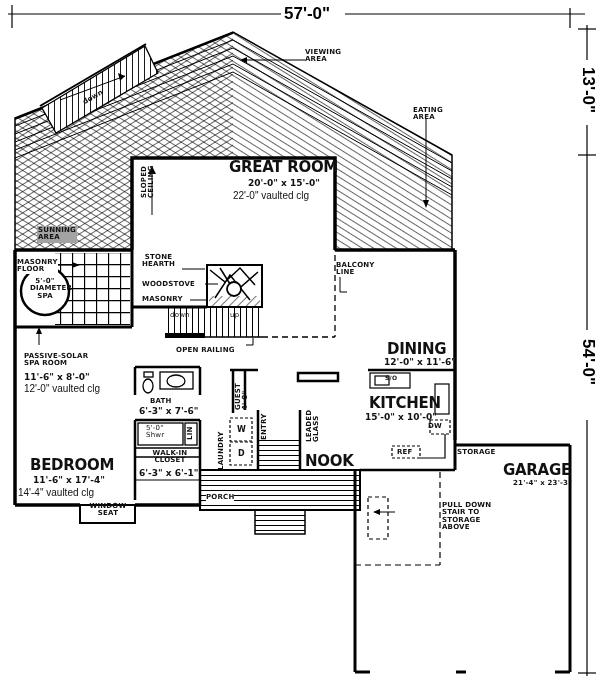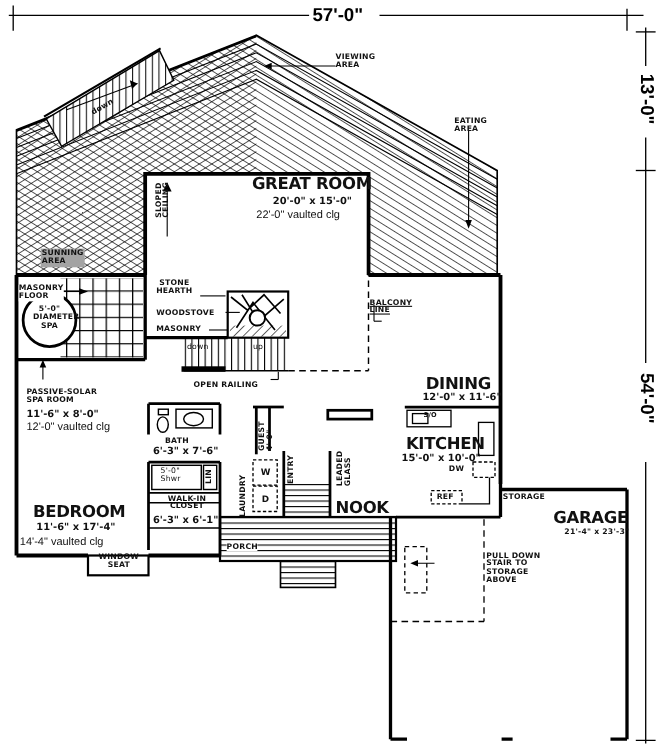--- a/index.html
+++ b/index.html
@@ -232,21 +232,21 @@
   </div>
 <div class="lbl xs" style="left:142px;top:254px;text-align:center;">
     <div>STONE</div>
     <div>HEARTH</div>
   </div>
 <div class="lbl xs" style="left:142px;top:281px;">WOODSTOVE</div>
 <div class="lbl xs" style="left:142px;top:296px;">MASONRY</div>
 <div class="lbl xs" style="left:170px;top:312px;font-weight:normal;">down</div>
 <div class="lbl xs" style="left:230px;top:312px;font-weight:normal;">up</div>
 <div class="lbl xs" style="left:176px;top:347px;">OPEN RAILING</div>
-<div class="lbl xs" style="left:336px;top:272px;text-decoration:underline;">
+<div class="lbl xs" style="left:336px;top:262px;">
     <div>BALCONY</div>
     <div>LINE</div>
   </div>
 
 <div class="lbl xs" style="left:17px;top:259px;background:#fff;">
     <div>MASONRY</div>
     <div>FLOOR</div>
   </div>
 <div class="lbl xs c" style="left:30px;top:278px;width:30px;">
     <div>5'-0"</div>
@@ -295,21 +295,21 @@
   </div>
 
 <div class="lbl big" style="left:305px;top:454px;">NOOK</div>
 <div class="lbl xs" style="left:206px;top:494px;background:#fff;">PORCH</div>
 
 <div class="lbl big" style="left:387px;top:342px;">DINING</div>
 <div class="lbl sm" style="left:384px;top:358px;">12'-0" x 11'-6"</div>
 <div class="lbl xs" style="left:385px;top:375px;font-size:6px;">S/O</div>
 <div class="lbl big" style="left:369px;top:396px;">KITCHEN</div>
 <div class="lbl sm" style="left:365px;top:413px;">15'-0" x 10'-0"</div>
-<div class="lbl xs" style="left:408px;top:423px;">DW</div>
+<div class="lbl xs" style="left:428px;top:423px;">DW</div>
 <div class="lbl xs" style="left:397px;top:449px;">REF</div>
 
 <div class="lbl xs" style="left:457px;top:449px;">STORAGE</div>
 <div class="lbl big" style="left:503px;top:463px;">GARAGE</div>
 <div class="lbl xs" style="left:513px;top:480px;">21'-4" x 23'-3"</div>
 <div class="lbl xs" style="left:398px;top:502px;margin-left:44px;">
     <div>PULL DOWN</div>
     <div>STAIR TO</div>
     <div>STORAGE</div>
     <div>ABOVE</div>

